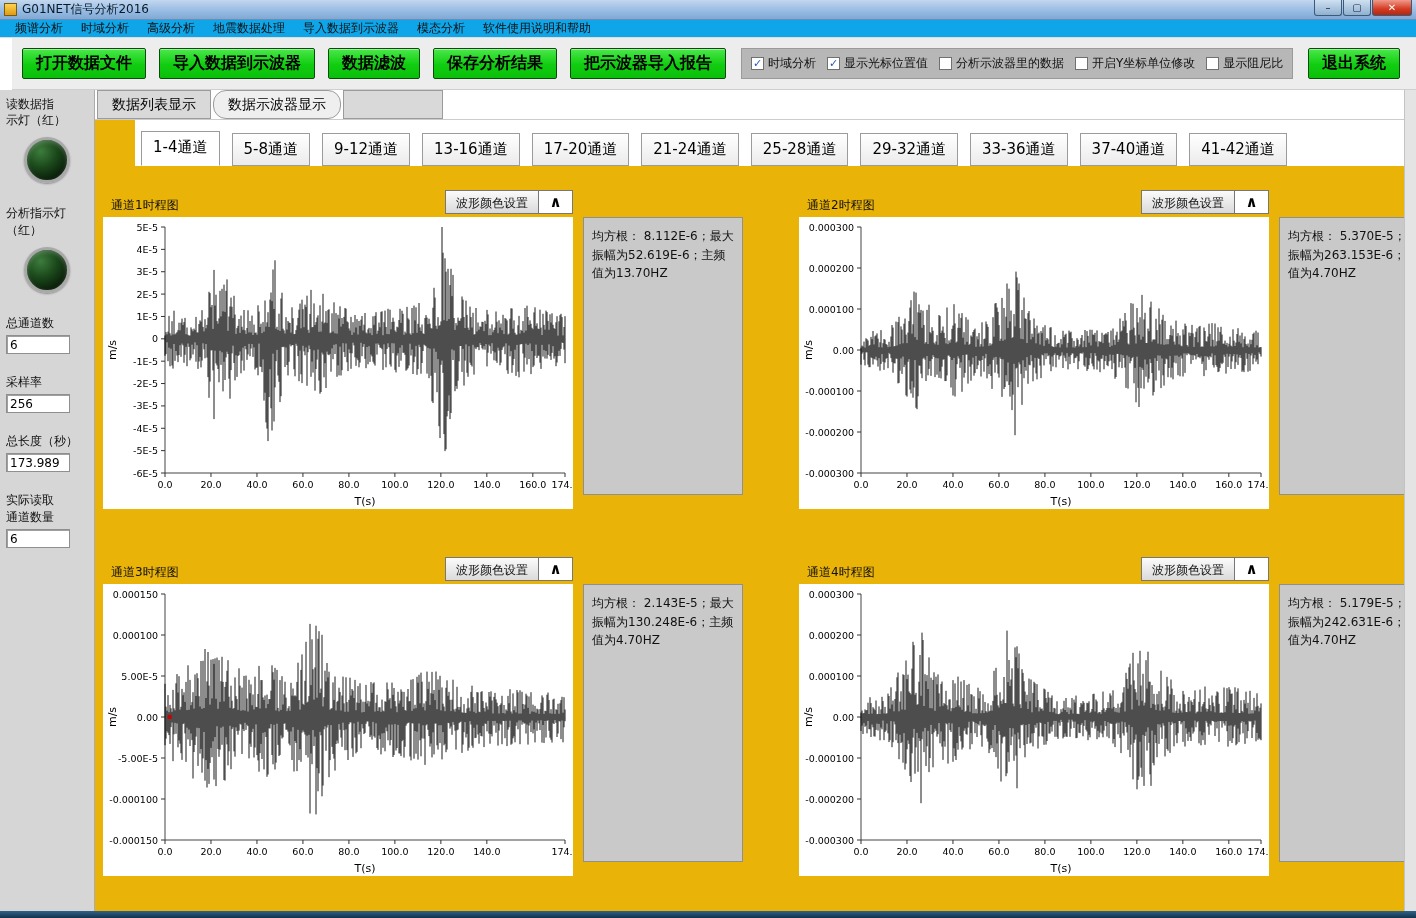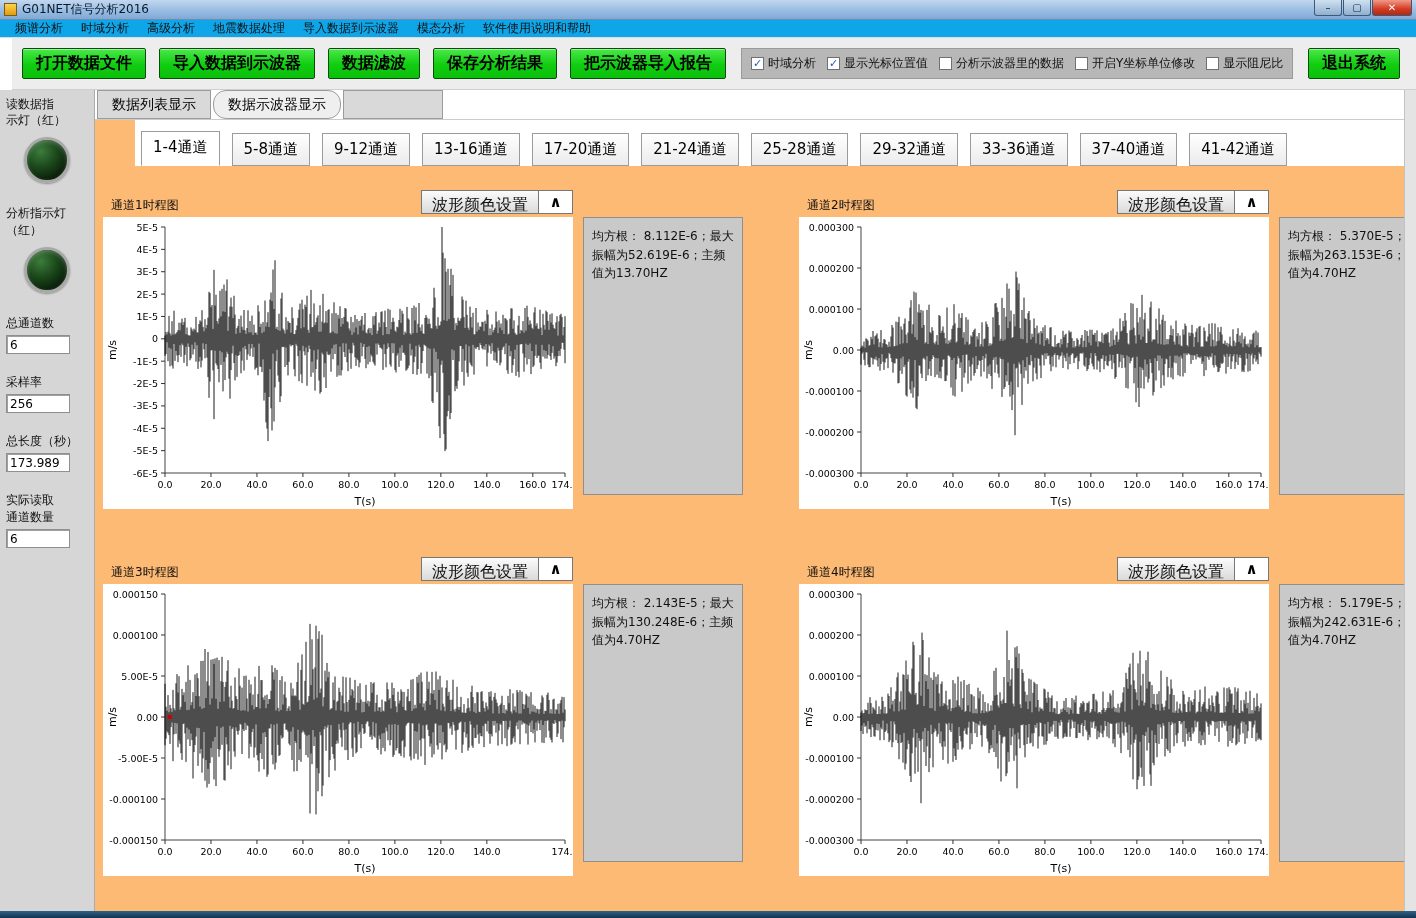--- a/index.html
+++ b/index.html
@@ -51,21 +51,21 @@
   .led { width:46px; height:46px; border-radius:50%; margin:9px auto 0 auto;
     background:radial-gradient(circle at 34% 28%, #3d7c3d 0%, #1c4a1c 40%, #0a1f0a 75%, #040c04 100%);
     border:3px solid #a8a8a8; box-shadow:inset 0 2px 4px rgba(255,255,255,.25), 0 1px 2px rgba(0,0,0,.35); }
   .sidebar-fields { margin-top:22px; }
   .side-flabel { font-size:12px; color:#111; padding-left:6px; white-space:pre-line; line-height:1.35; margin-top:20px; }
   .side-field { width:64px; height:19px; background:#fff; margin:4px 0 0 6px; font-size:12px;
     padding:2px 3px; border:1px solid #8f8f8f;
     box-shadow:inset 1px 1px 0 #9f9f9f, inset -1px -1px 0 #ffffff; }
 
   
-  .main { flex:1; position:relative; background:#fdba74; }
+  .main { flex:1; position:relative; background:#eab308; }
   .vscroll { position:absolute; top:0; right:0; bottom:0; width:12px; background:#e4e4e4;
     border-left:1px solid #c3c3c3; }
   .main-inner { position:absolute; top:0; left:0; right:12px; bottom:0; }
 
   .view-tabs { display:flex; align-items:stretch; height:30px; border-bottom:1px solid #cccccc;
     background:#fff; padding-left:2px; }
   .view-tab { background:#d9d9d9; border:1px solid #9b9b9b; margin-right:2px; font-size:14px;
     color:#000; padding:5px 14px 0 14px; cursor:default; }
   .view-tab.active { background:#efefef;border-radius:13px; }
   .view-tab.filler { width:100px; background:#d9d9d9; }
@@ -77,21 +77,21 @@
   .channel-tab.active { background:#ffffff; border-bottom-color:#ffffff; padding-bottom:8px; }
 
   .charts-grid { display:grid; grid-template-columns:648px 648px; column-gap:10px; row-gap:24px;
     padding:24px 0 0 8px;gap:48px; }
   .chart-panel { display:grid; grid-template-columns:470px 160px; column-gap:10px; }
   .chart-head { grid-column:1; display:flex; justify-content:space-between; align-items:flex-end;
     padding-left:8px; margin-bottom:3px; }
   .chart-title { font-size:12px; color:#111; }
   .color-btn { display:flex; align-items:stretch; border:1px solid #777;
     background:linear-gradient(#fbfbfb,#dadada); height:24px; cursor:default; }
-  .color-btn-label { font-size:16px; color:#111; padding:4px 10px 0 10px; }
+  .color-btn-label { font-size:12px; color:#111; padding:4px 10px 0 10px; }
   .color-btn-caret { width:34px; background:#fff; border-left:1px solid #777; font-size:15px;
     font-weight:bold; text-align:center; line-height:22px; color:#000; }
   .chart-svg { grid-column:1; background:#fff; display:block; }
   .info-box { grid-column:2; grid-row:2; background:#c9c9c9; border:1px solid #8f8f8f;
     font-size:12px; color:#111; line-height:1.55; padding:9px 8px; height:278px; }
 
   .taskbar-edge { position:absolute; left:0; right:0; bottom:0; height:7px;
     background:linear-gradient(#2f6288,#12324c); }
 </style>
 </head>

